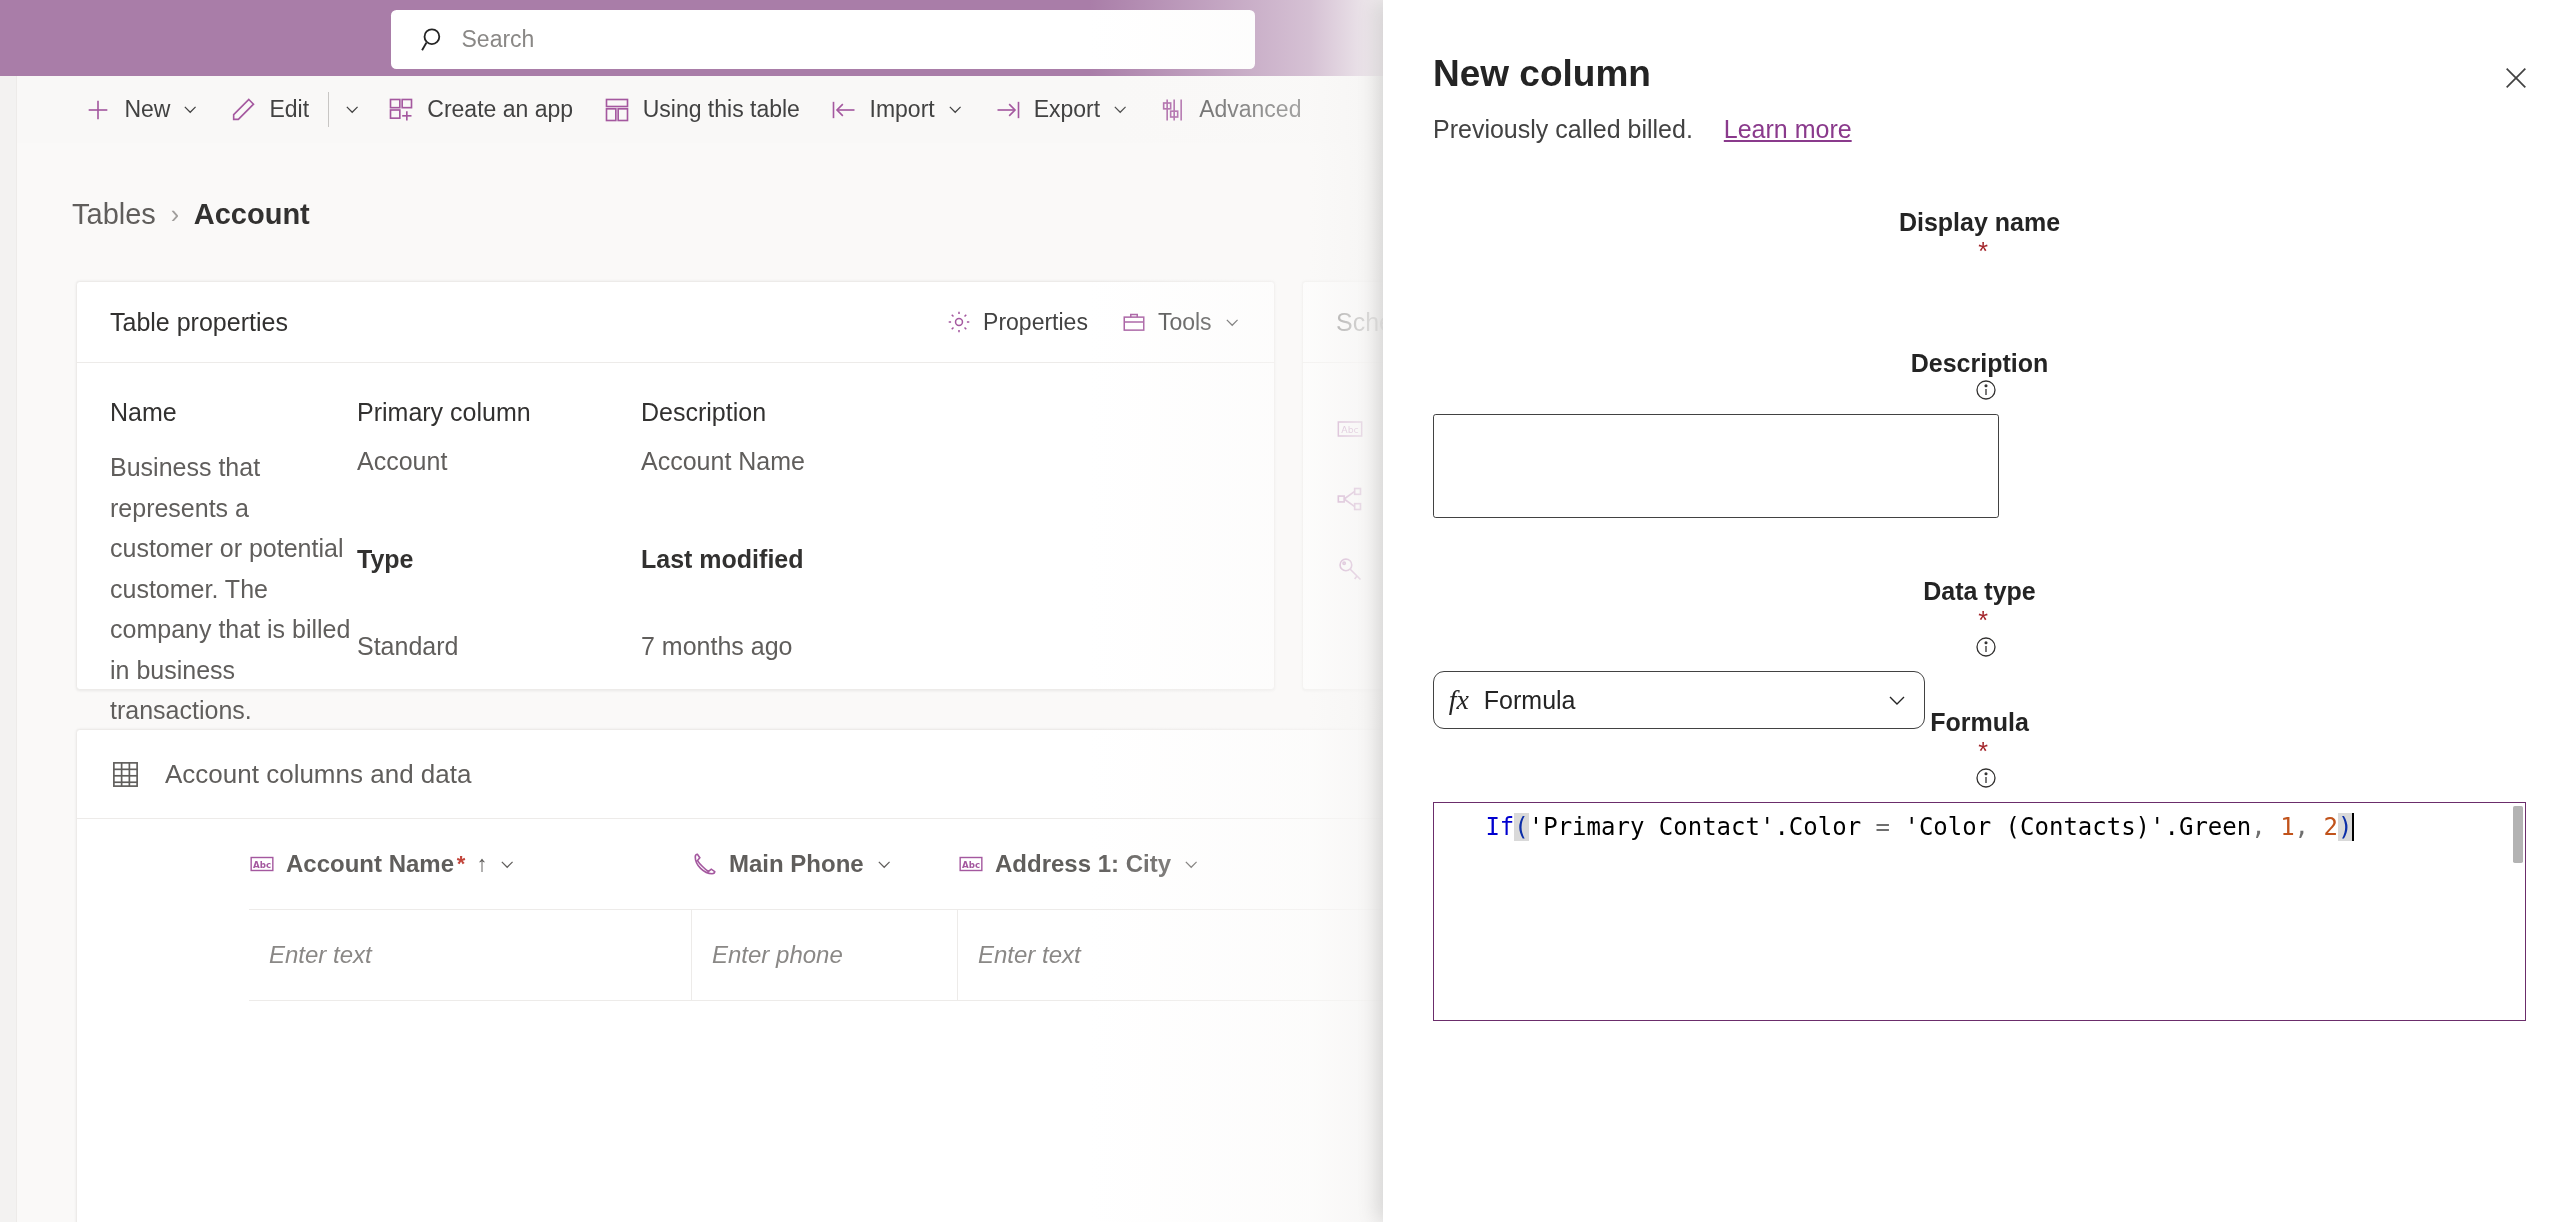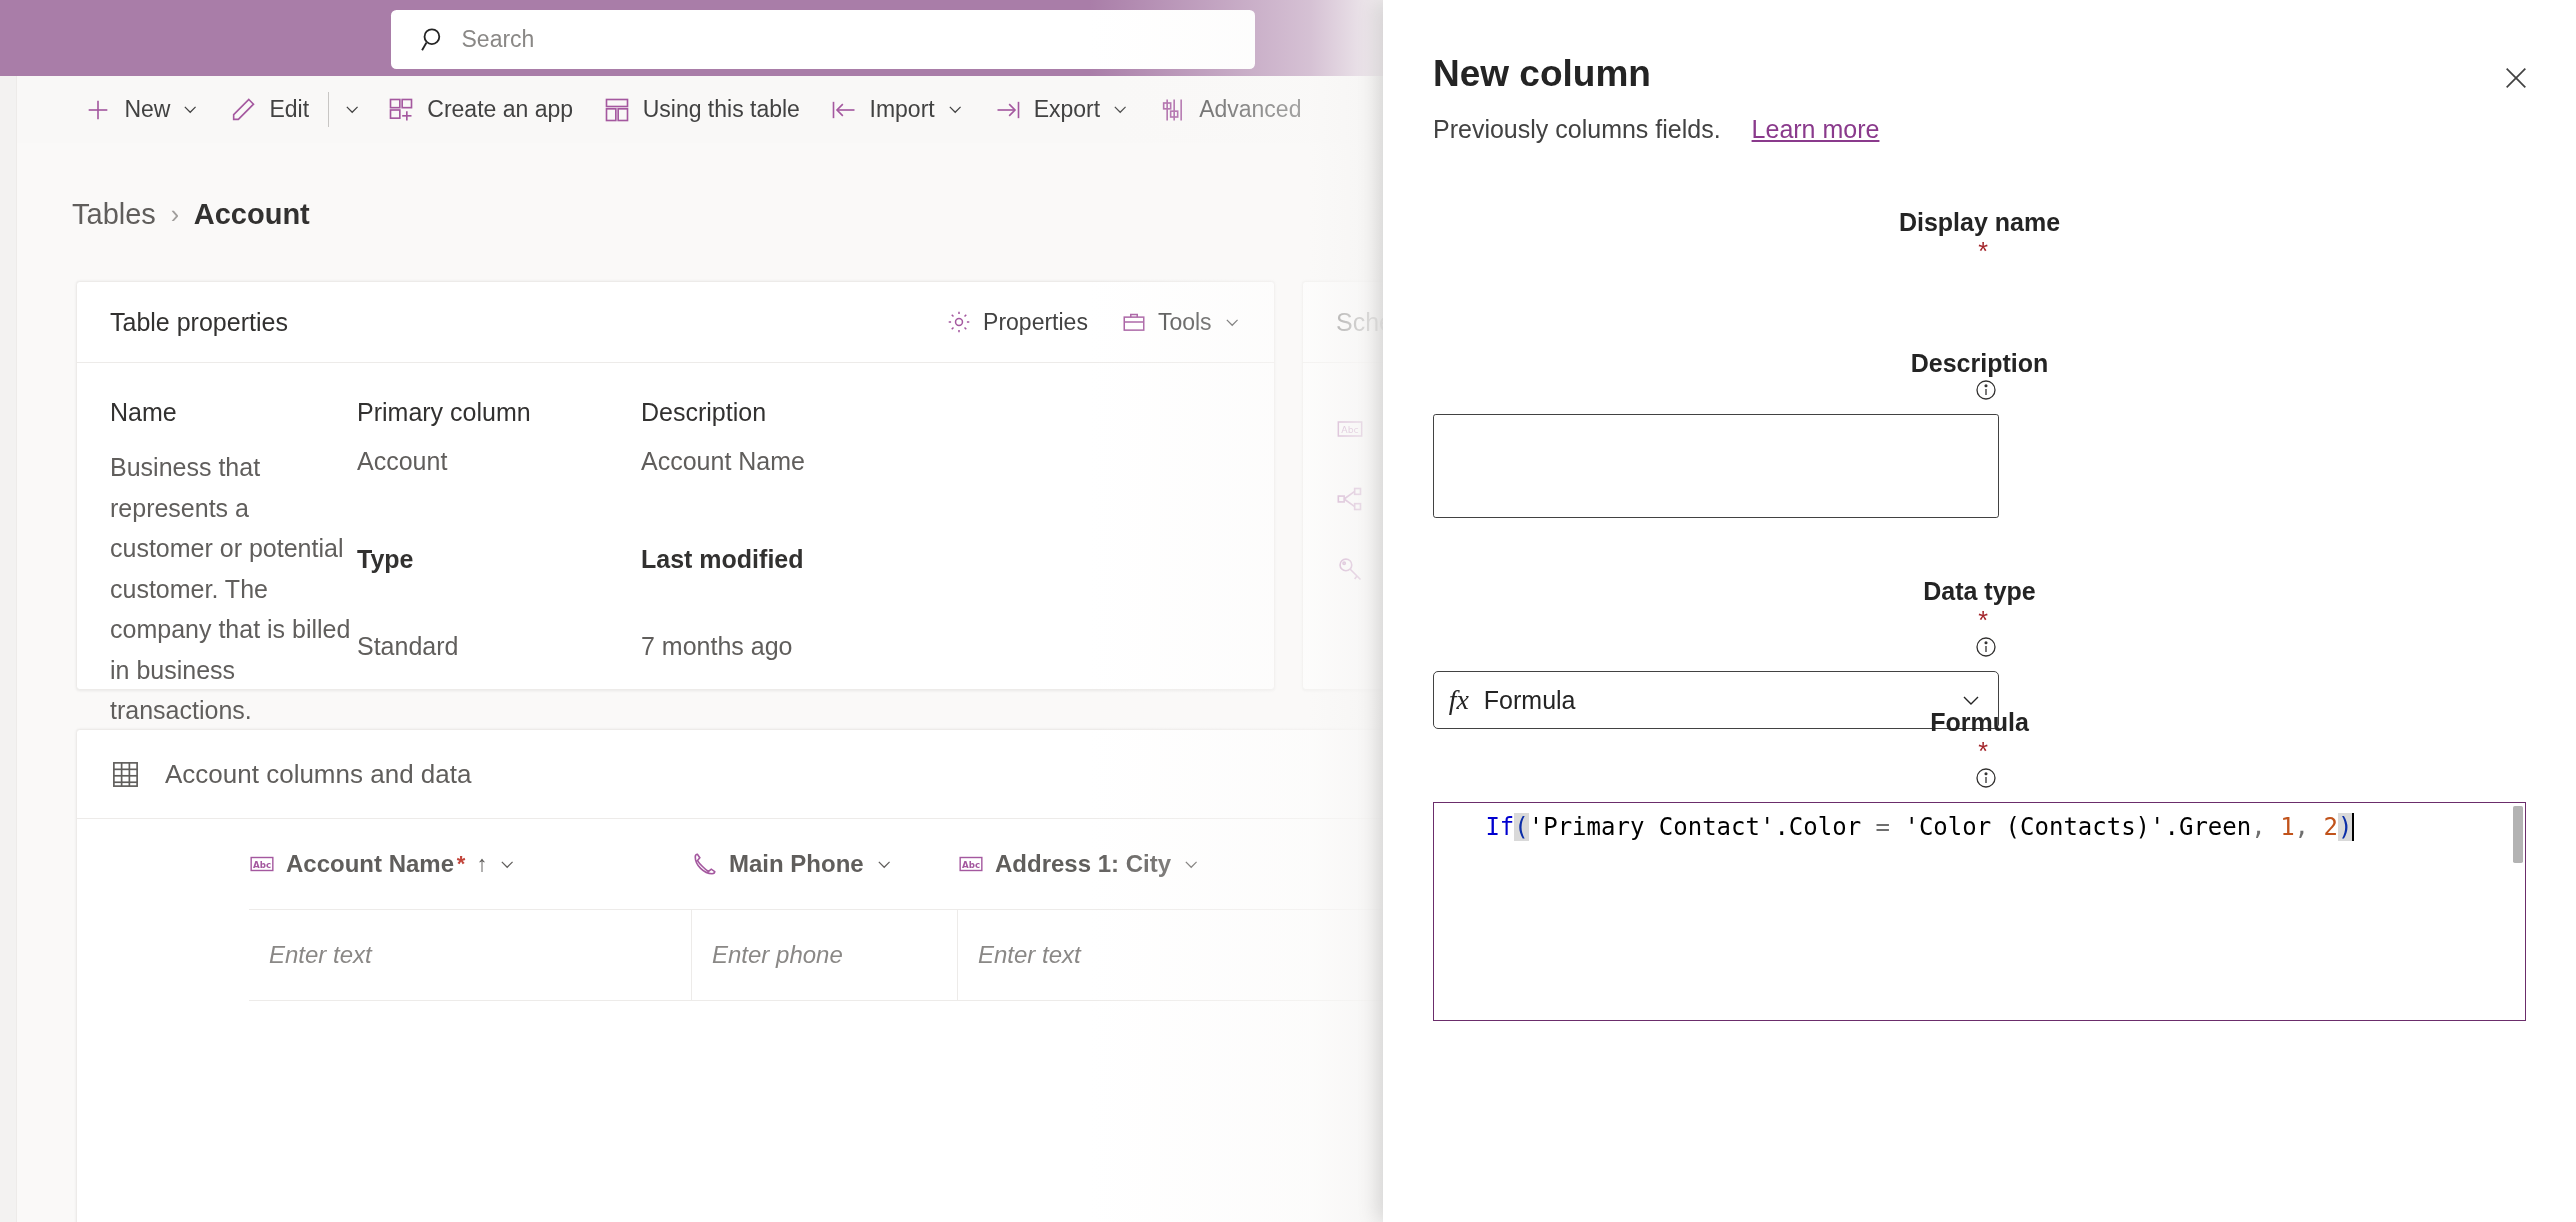--- a/index.html
+++ b/index.html
@@ -183,22 +183,22 @@
     font-family: "Liberation Sans", sans-serif;
   }
   .txt-area {
     width: 566px; height: 104px;
     border: 0.9px solid #424242; border-radius: 2.8px;
     background: #fff; resize: none;
     font-size: 25px; color: #242424; padding: 11px 16.6px;
     font-family: "Liberation Sans", sans-serif;
   }
   .dropdown {
-    width: 566px; height: 58px;
-    border: 0.9px solid #424242; border-radius: 5px;
+    width: 492px; height: 58px;
+    border: 0.9px solid #424242; border-radius: 11px;
     background: #fff;
     display: flex; align-items: center; padding: 0 14.8px;
     font-size: 25px; color: #242424; cursor: pointer;
   }
   .dd-fx { font-family: "Liberation Serif", serif; font-style: italic; font-size: 28px; margin-right: 14.8px; }
   .dd-chev { margin-left: auto; display: inline-flex; color: #242424; }
 
   
   #formula-field { top: 708px; }
   .formula-box {
@@ -548,21 +548,21 @@
     <div class="panel-title">New column</div>
 
     <button class="panel-close" aria-label="Close">
       <svg width="28" height="28" viewBox="0 0 24 24" fill="none" stroke="currentColor" stroke-width="1.5">
         <line x1="4" y1="4" x2="20" y2="20"></line>
           <line x1="20" y1="4" x2="4" y2="20"></line>
       </svg>
     </button>
 
     <div class="panel-sub">
-      <span>Previously columns fields.</span>
+      <span>Previously called billed.</span>
       <a href="#">Learn more</a>
     </div>
 
     <div class="field" id="display-name-field" style="top:208px;">
       <div class="f-label">
         <span>Display name</span>
         <span class="req">*</span>
       </div>
     </div>
 

